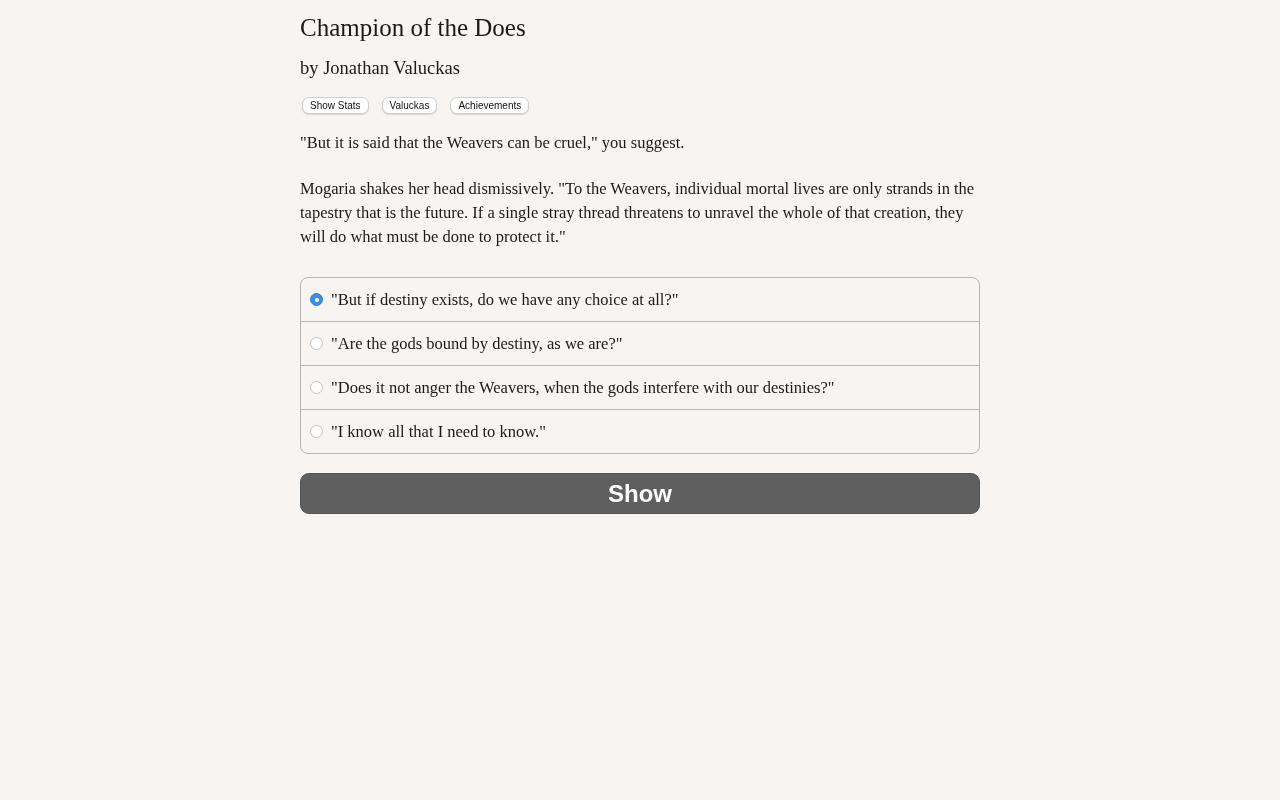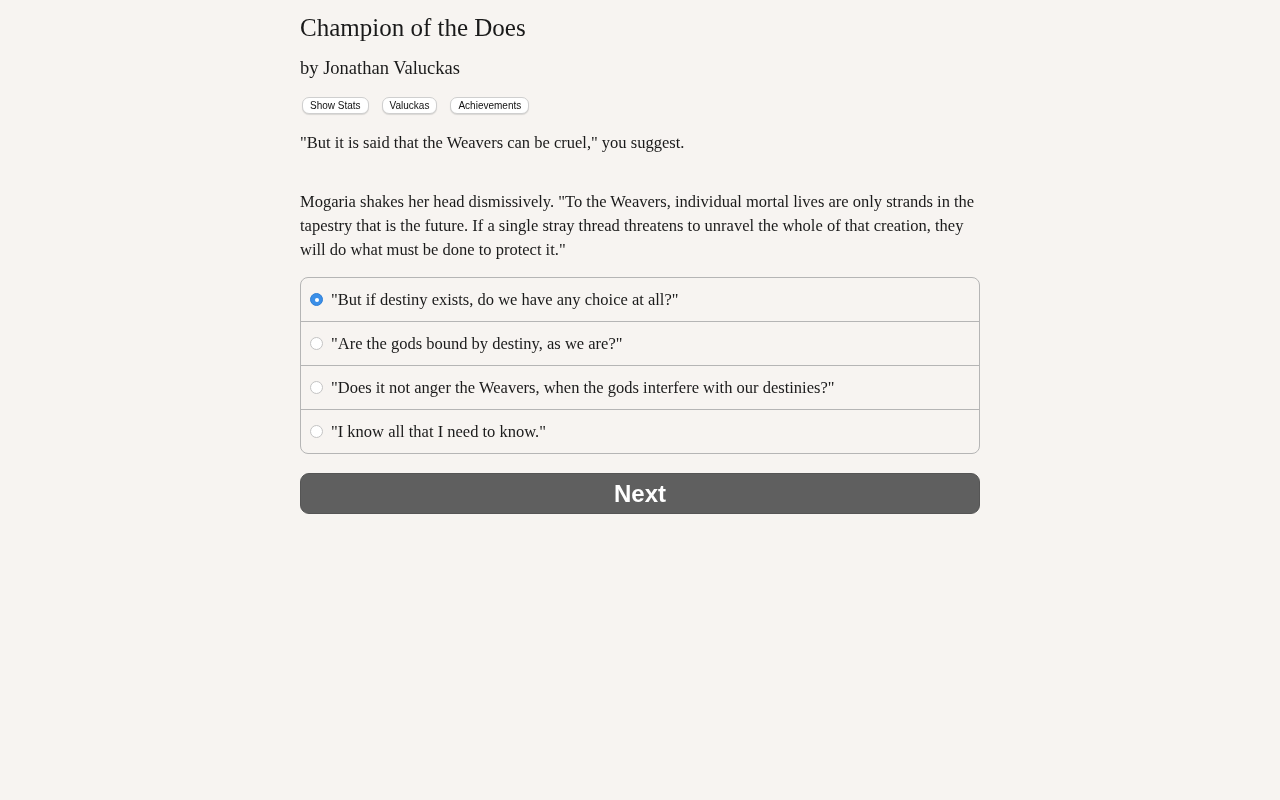--- a/index.html
+++ b/index.html
@@ -64,21 +64,21 @@
   }
   .text-block {
     position: absolute;
     left: 0;
     width: 690px;
     font-size: 16.5px;
     line-height: 24px;
     margin: 0;
   }
   .p1 { top: 131px; }
-  .p2 { top: 190px; }
+  .p2 { top: 177px; }
   .choices {
     position: absolute;
     top: 277px;
     left: 0;
     width: 678px;
     border: 1px solid #b5b5b5;
     border-radius: 8px;
     background: #f7f4f1;
     overflow: hidden;
   }
@@ -166,14 +166,14 @@
     <div class="choice">
       <span class="radio off"></span>
       <span>"Does it not anger the Weavers, when the gods interfere with our destinies?"</span>
     </div>
     <div class="choice">
       <span class="radio off"></span>
       <span>"I know all that I need to know."</span>
     </div>
   </div>
 
-  <div class="next">Next</div>
+  <div class="next">Show</div>
 </div>
 
 </body></html>

